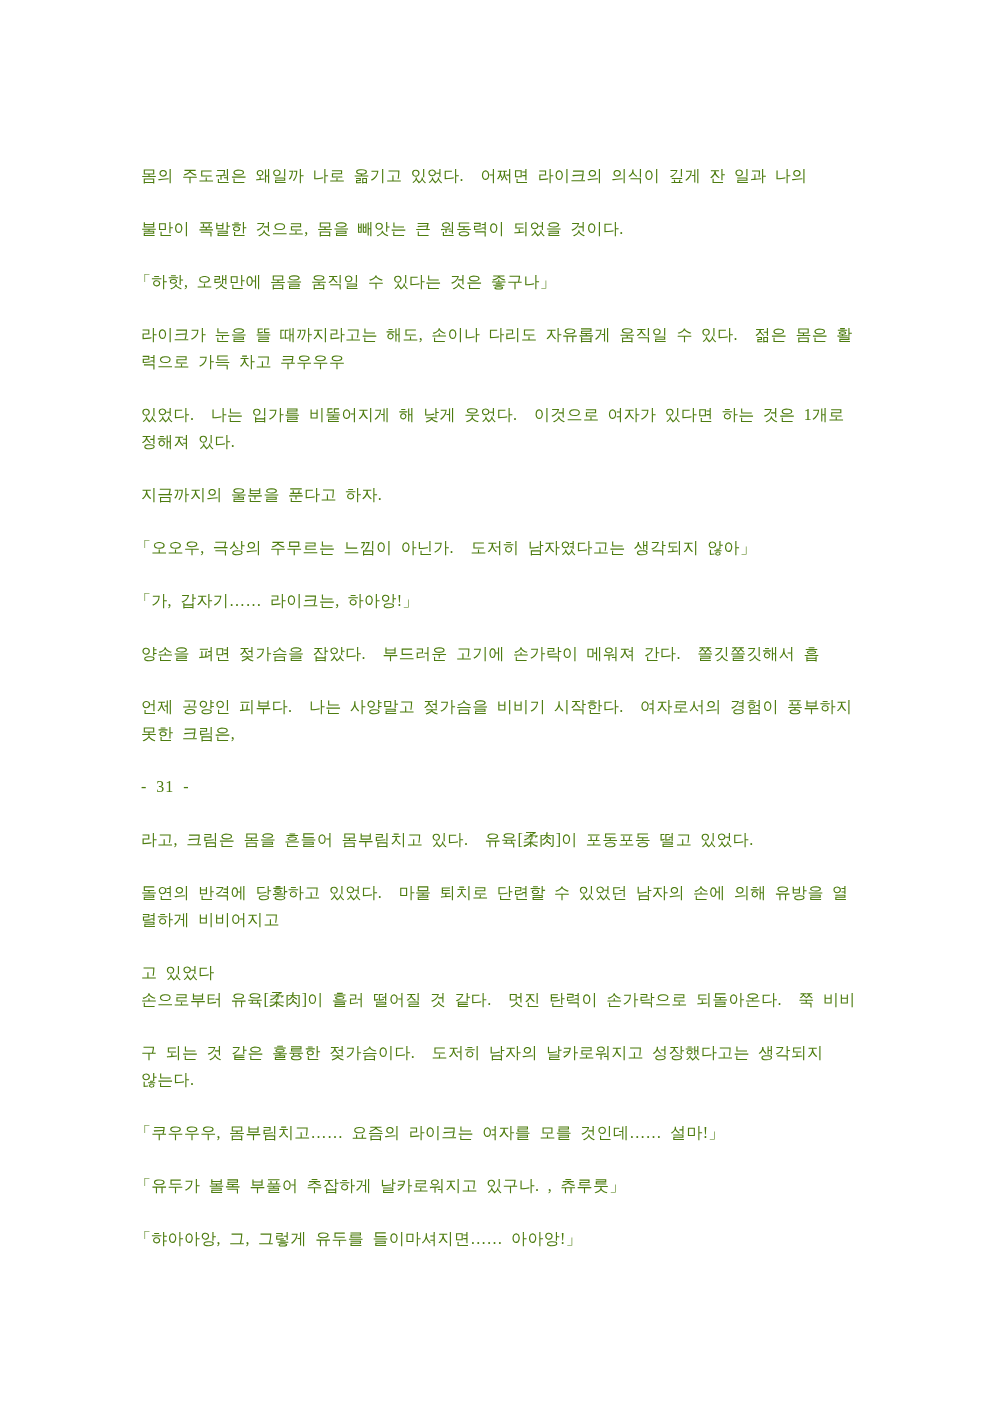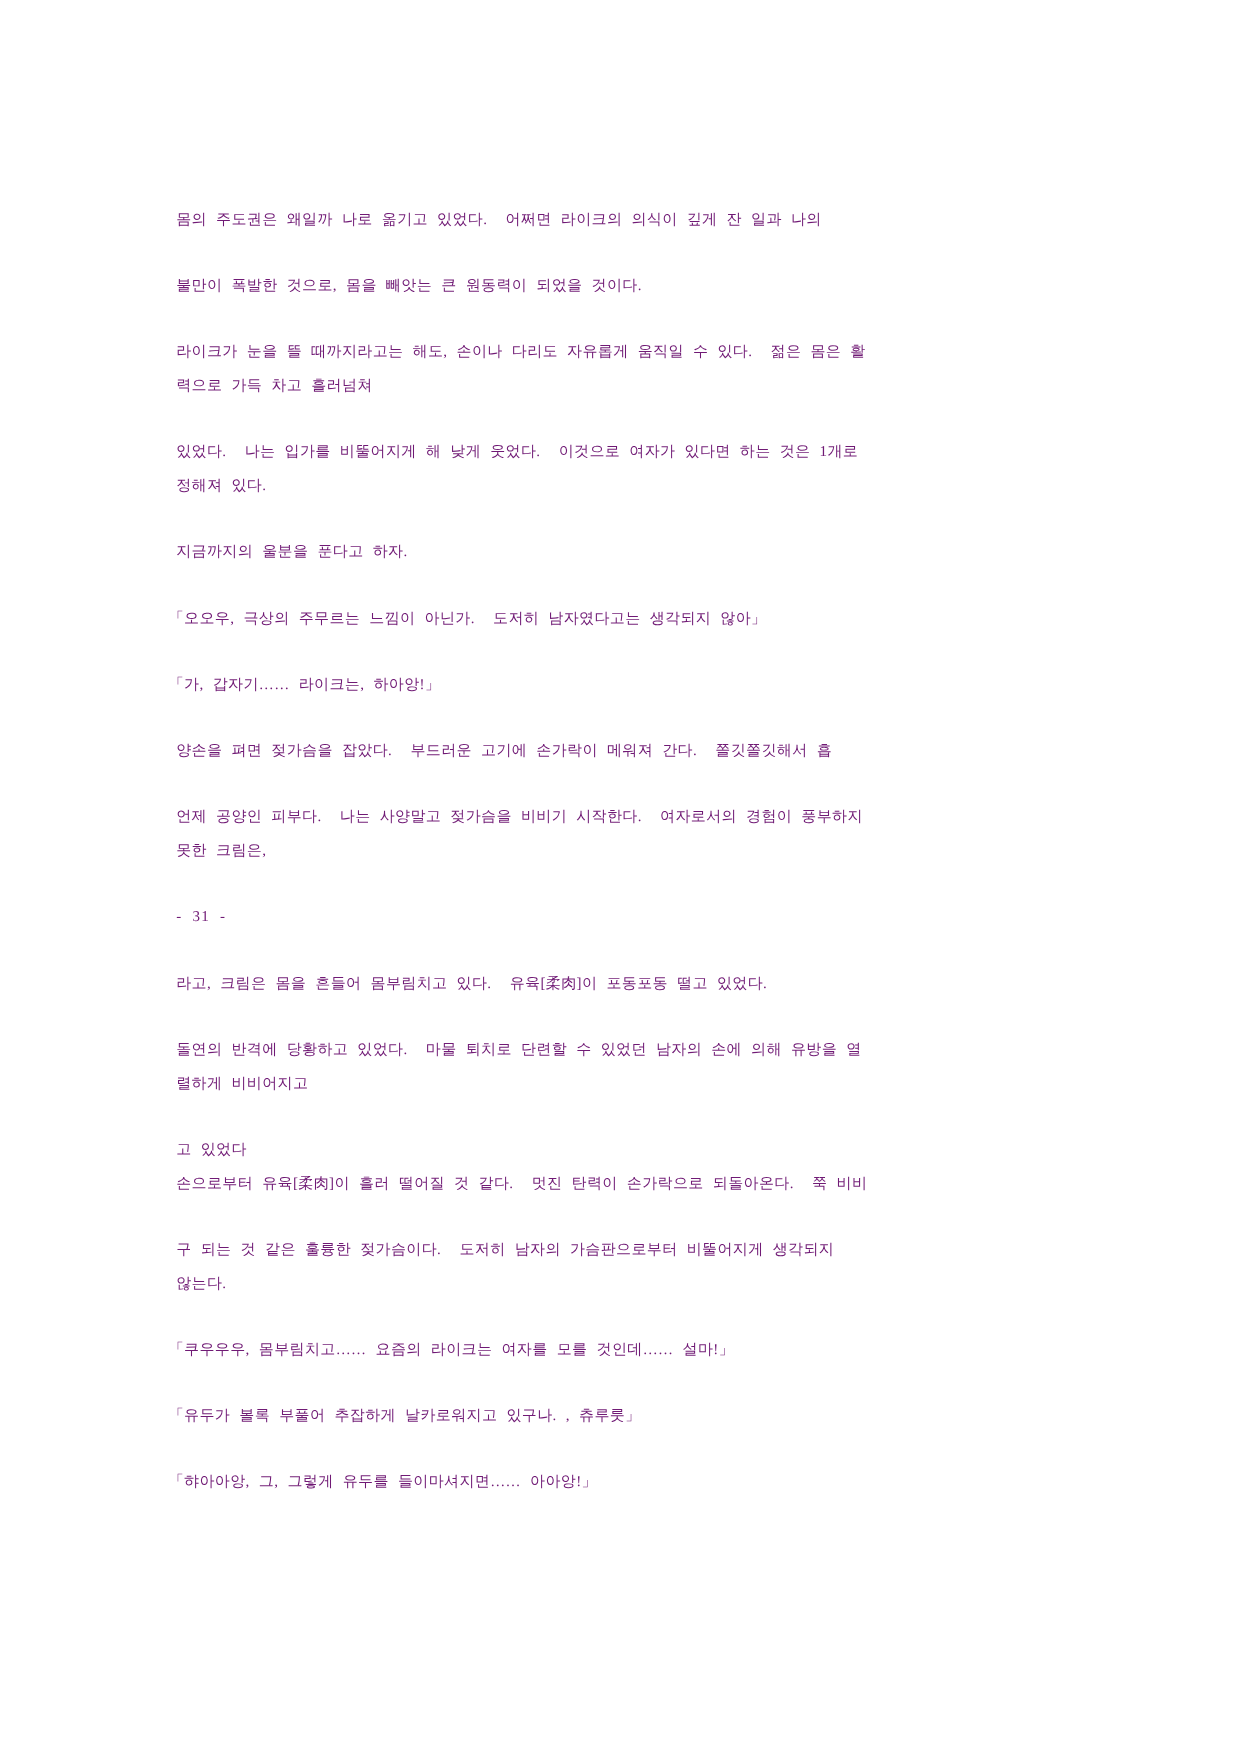--- a/index.html
+++ b/index.html
@@ -20,23 +20,23 @@
     overflow: hidden;
   }
   .text-block {
     position: absolute;
     left: 141px;
     top: 162px;
     width: 740px;
   }
   .para {
     margin: 0 0 26px 0;
-    font-size: 12px;
+    font-size: 16px;
     line-height: 27px;
-    color: #701a75;
+    color: #4d7c0f;
     word-spacing: 4px;
     letter-spacing: 0.3px;
   }
   .para .line {
     display: block;
     white-space: pre;
   }
   
   .para.quote {
     text-indent: -6px;
@@ -49,23 +49,26 @@
 <body>
 
 <div class="page">
   <div class="text-block" id="text-block">
       <p class="para">
         <span class="line">몸의 주도권은 왜일까 나로 옮기고 있었다.  어쩌면 라이크의 의식이 깊게 잔 일과 나의</span>
       </p>
       <p class="para">
         <span class="line">불만이 폭발한 것으로, 몸을 빼앗는 큰 원동력이 되었을 것이다.</span>
       </p>
+      <p class="para quote">
+        <span class="line">「하핫, 오랫만에 몸을 움직일 수 있다는 것은 좋구나」</span>
+      </p>
       <p class="para">
         <span class="line">라이크가 눈을 뜰 때까지라고는 해도, 손이나 다리도 자유롭게 움직일 수 있다.  젊은 몸은 활</span>
-        <span class="line">력으로 가득 차고 흘러넘쳐</span>
+        <span class="line">력으로 가득 차고 쿠우우우</span>
       </p>
       <p class="para">
         <span class="line">있었다.  나는 입가를 비뚤어지게 해 낮게 웃었다.  이것으로 여자가 있다면 하는 것은 1개로</span>
         <span class="line">정해져 있다.</span>
       </p>
       <p class="para">
         <span class="line">지금까지의 울분을 푼다고 하자.</span>
       </p>
       <p class="para quote">
         <span class="line">「오오우, 극상의 주무르는 느낌이 아닌가.  도저히 남자였다고는 생각되지 않아」</span>
@@ -88,21 +91,21 @@
       </p>
       <p class="para">
         <span class="line">돌연의 반격에 당황하고 있었다.  마물 퇴치로 단련할 수 있었던 남자의 손에 의해 유방을 열</span>
         <span class="line">렬하게 비비어지고</span>
       </p>
       <p class="para">
         <span class="line">고 있었다</span>
         <span class="line">손으로부터 유육[柔肉]이 흘러 떨어질 것 같다.  멋진 탄력이 손가락으로 되돌아온다.  쭉 비비</span>
       </p>
       <p class="para">
-        <span class="line">구 되는 것 같은 훌륭한 젖가슴이다.  도저히 남자의 가슴판으로부터 비뚤어지게 생각되지</span>
+        <span class="line">구 되는 것 같은 훌륭한 젖가슴이다.  도저히 남자의 날카로워지고 성장했다고는 생각되지</span>
         <span class="line">않는다.</span>
       </p>
       <p class="para quote">
         <span class="line">「쿠우우우, 몸부림치고…… 요즘의 라이크는 여자를 모를 것인데…… 설마!」</span>
       </p>
       <p class="para quote">
         <span class="line">「유두가 볼록 부풀어 추잡하게 날카로워지고 있구나. , 츄루룻」</span>
       </p>
       <p class="para quote">
         <span class="line">「햐아아앙, 그, 그렇게 유두를 들이마셔지면…… 아아앙!」</span>

